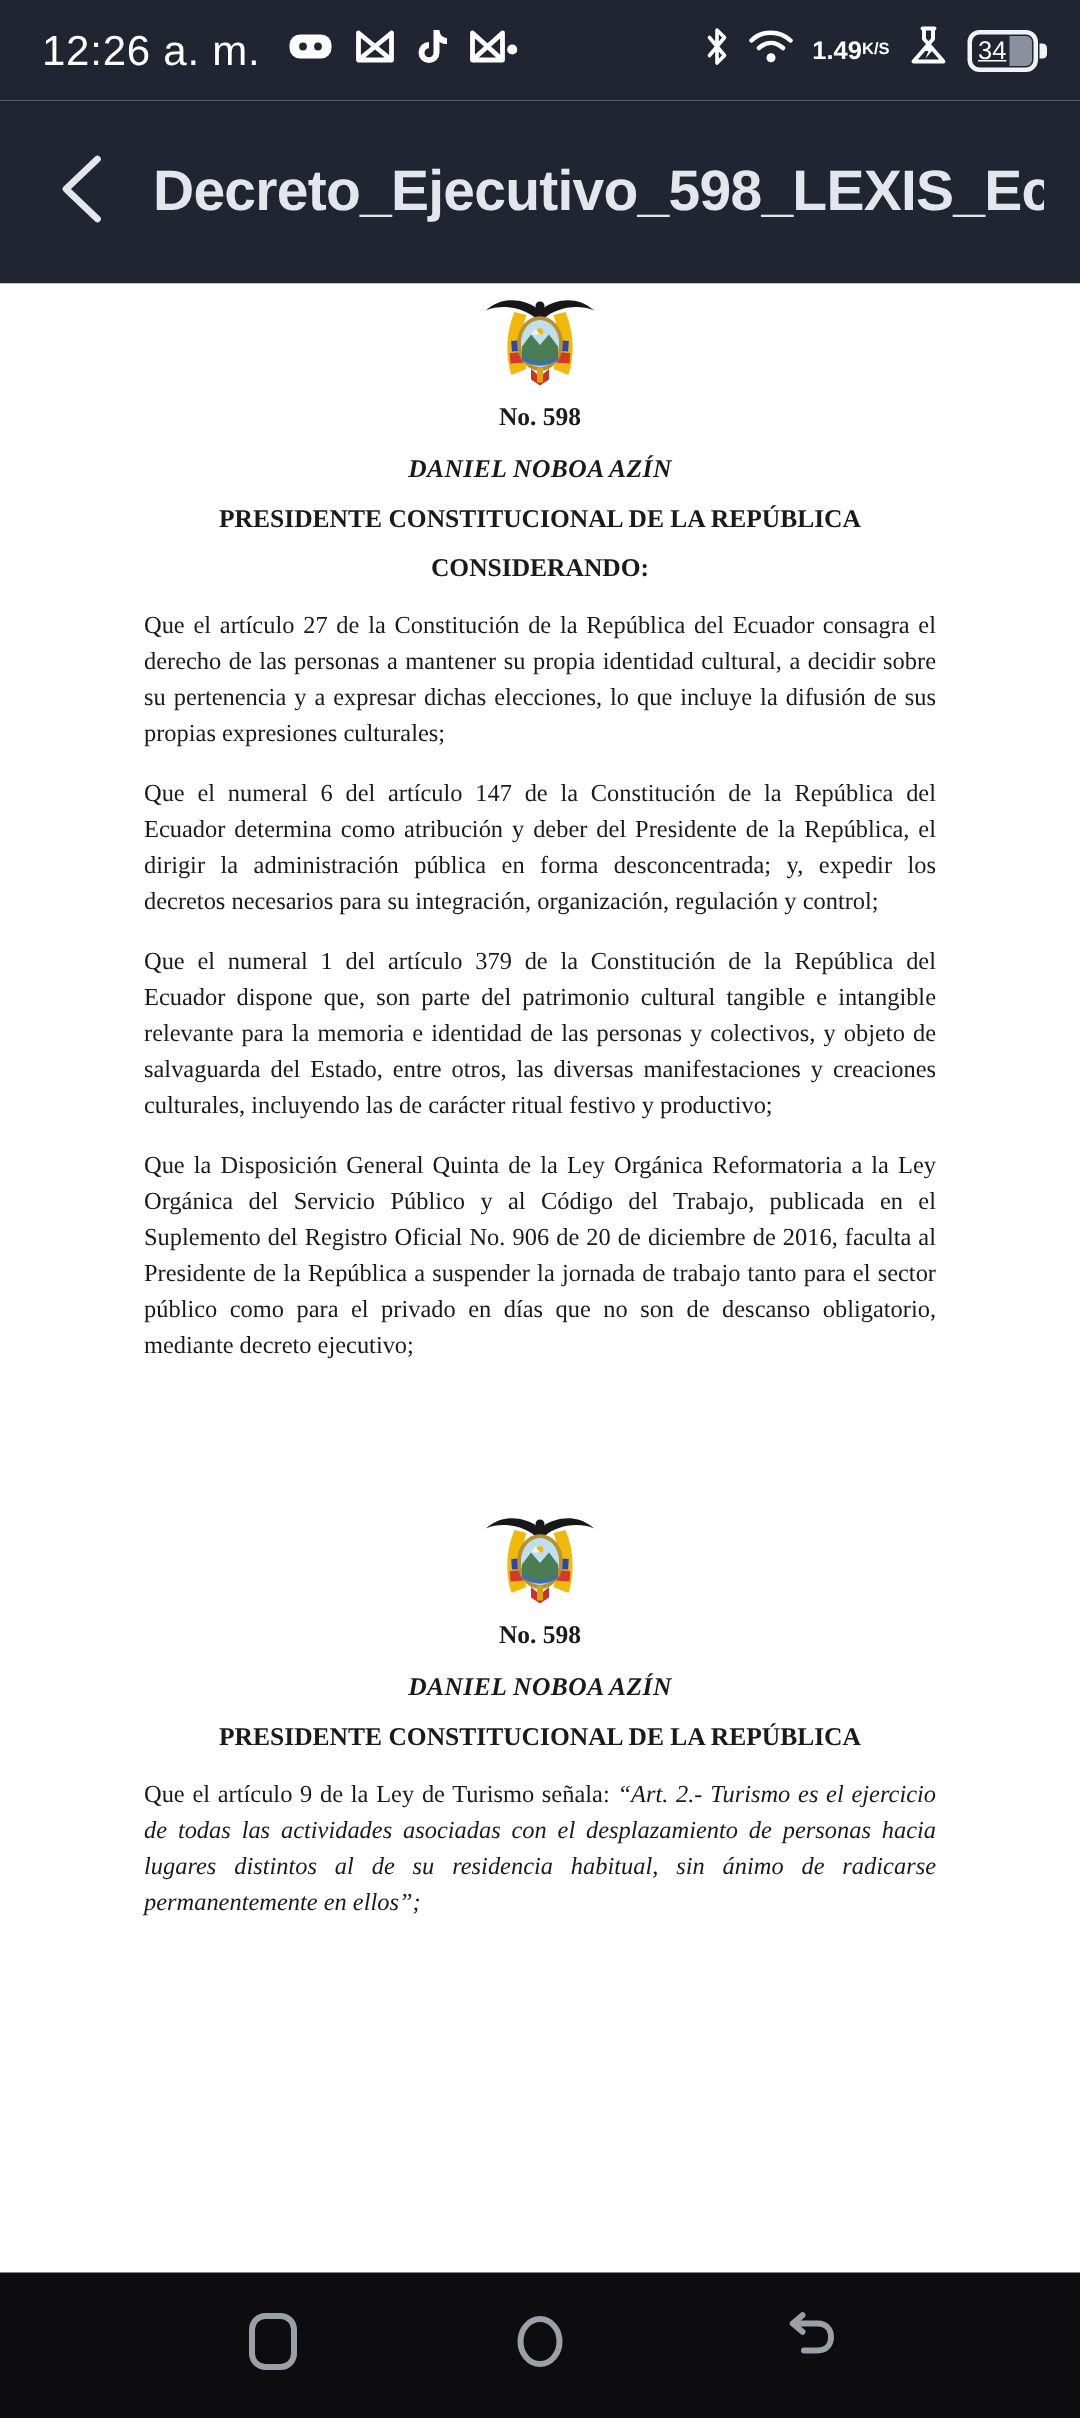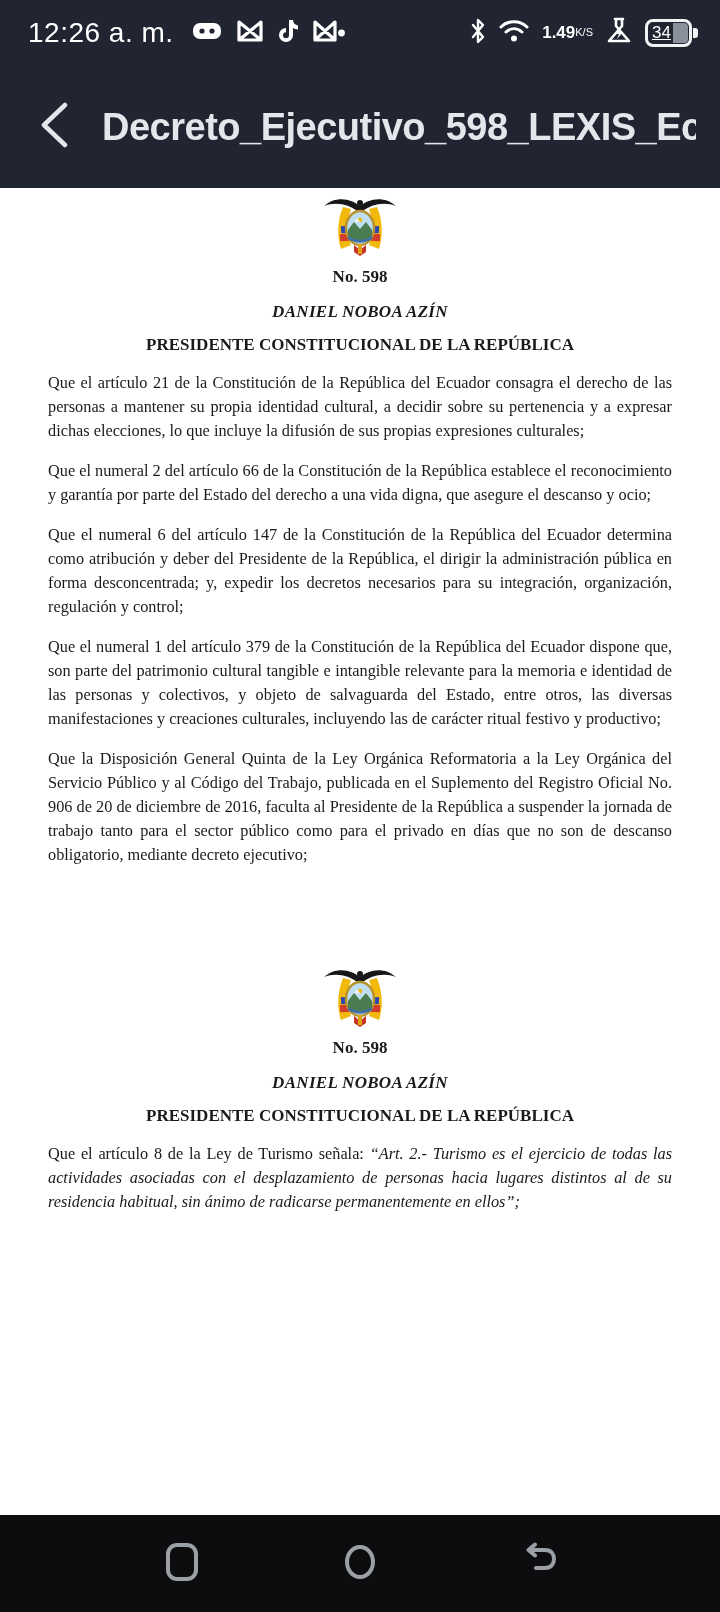--- a/index.html
+++ b/index.html
@@ -6,34 +6,34 @@
   html,body { width:720px; height:1612px; overflow:hidden; }
   body { display:flex; flex-direction:column; background:#ffffff; font-family:"Liberation Sans",sans-serif; }
 
   
   .status-bar { flex:0 0 62px; background:#202531; color:#fff; display:flex; align-items:center; padding:17px 28px; }
   .sb-time { font-size:28px; letter-spacing:.5px; white-space:nowrap; }
   .sb-notifs { display:flex; align-items:center; gap:15px; margin-left:18px; }
   .sb-right { margin-left:auto; display:flex; align-items:center; gap:13px; }
   .speed { display:flex; align-items:center; line-height:1.05; }
   .speed .v { font-size:17px; font-weight:700; }
-  .speed .u { font-size:11px; font-weight:400; }
+  .speed .u { font-size:11px; font-weight:700; }
   .battery { position:relative; width:47px; height:28px; border:3px solid #f2f3f5; border-radius:8px; display:flex; align-items:center;text-decoration:underline; }
   .battery .fill { position:absolute; right:1px; top:1px; bottom:1px; width:15px; background:#8b919c; border-radius:0 4px 4px 0; }
   .battery .pct { position:relative; z-index:1; font-size:17px; padding-left:4px; color:#fff; }
   .battery::after { content:""; position:absolute; right:-9px; top:6px; width:5px; height:10px; background:#f2f3f5; border-radius:0 3px 3px 0; }
 
   
   .app-header { flex:0 0 122px; background:#202531; display:flex; align-items:center; padding:0 24px 0 30px; gap:24px; }
   .back-btn { width:48px; height:48px; display:flex; align-items:center; justify-content:center; flex:0 0 auto; }
   .header-title { color:#e3e6ea; font-size:38px; font-weight:700; white-space:nowrap; overflow:hidden; letter-spacing:-.5px; }
 
   
   .doc { flex:1 1 auto; background:#ffffff; overflow:hidden; color:#1a1a1a; font-family:"Liberation Serif",serif; }
-  .page { padding:0 48px; }
+  .page { padding:0 96px; }
   .seal { display:block; margin:6px auto 0; }
   .c { text-align:center; font-weight:700; font-size:17px; }
   .decree-no { margin-top:9px; }
   .author { margin-top:15px; letter-spacing:.3px;font-style:italic; }
   .author-title { margin-top:13px; }
   .section-heading { margin-top:13px; }
   .doc p { font-size:16.3px; line-height:24px; text-align:justify; margin-top:16px; }
   .quote { font-style:italic; }
   .page-break { height:92px; }
 
@@ -130,22 +130,22 @@
       <circle cx="42" cy="26" r="2.2" fill="#f0b90b"></circle>
       <path d="M30 36 L36 28 L42 35 L48 28 L54 36 L54 42 C50 48 34 48 30 42 Z" fill="#4a7d52"></path>
       <path d="M36 28 L39 24 L42 28 Z" fill="#eef3f5"></path>
       <path d="M30 42 C38 47 46 47 54 42 L54 45 C46 50 38 50 30 45 Z" fill="#3f6ea8"></path>
       <path d="M36 51 L42 56 L48 51 L48 58 L42 62 L36 58 Z" fill="#c8332a"></path>
       <path d="M40 50 L44 50 L44 60 L40 60 Z" fill="#e0a410"></path>
     </svg>
     <div class="c decree-no">No. 598</div>
     <div class="c author">DANIEL NOBOA AZÍN</div>
     <div class="c author-title">PRESIDENTE CONSTITUCIONAL DE LA REPÚBLICA</div>
-    <p>Que el artículo 21 de la Constitución de la República del Ecuador consagra el derecho de las personas a mantener su propia identidad cultural, a decidir sobre su pertenencia y a expresar dichas elecciones, lo que incluye la difusión de sus propias expresiones culturales;</p>
-    <p>Que el numeral 2 del artículo 66 de la Constitución de la República establece el reconocimiento y garantía por parte del Estado del derecho a una vida digna, que asegure el descanso y ocio;</p>
+    <div class="c section-heading">CONSIDERANDO:</div>
+    <p>Que el artículo 27 de la Constitución de la República del Ecuador consagra el derecho de las personas a mantener su propia identidad cultural, a decidir sobre su pertenencia y a expresar dichas elecciones, lo que incluye la difusión de sus propias expresiones culturales;</p>
     <p>Que el numeral 6 del artículo 147 de la Constitución de la República del Ecuador determina como atribución y deber del Presidente de la República, el dirigir la administración pública en forma desconcentrada; y, expedir los decretos necesarios para su integración, organización, regulación y control;</p>
     <p>Que el numeral 1 del artículo 379 de la Constitución de la República del Ecuador dispone que, son parte del patrimonio cultural tangible e intangible relevante para la memoria e identidad de las personas y colectivos, y objeto de salvaguarda del Estado, entre otros, las diversas manifestaciones y creaciones culturales, incluyendo las de carácter ritual festivo y productivo;</p>
     <p>Que la Disposición General Quinta de la Ley Orgánica Reformatoria a la Ley Orgánica del Servicio Público y al Código del Trabajo, publicada en el Suplemento del Registro Oficial No. 906 de 20 de diciembre de 2016, faculta al Presidente de la República a suspender la jornada de trabajo tanto para el sector público como para el privado en días que no son de descanso obligatorio, mediante decreto ejecutivo;</p>
   </div>
 
   <div class="page-break"></div>
 
   <div class="page">
     <svg class="seal" width="84" height="64" viewBox="0 0 84 64">
       <path d="M6 12 C18 1 34 5 42 12 C50 5 66 1 78 12 C66 7 52 11 45 17 L42 20 L39 17 C32 11 18 7 6 12 Z" fill="#17171a"></path>
@@ -160,21 +160,21 @@
       <circle cx="42" cy="26" r="2.2" fill="#f0b90b"></circle>
       <path d="M30 36 L36 28 L42 35 L48 28 L54 36 L54 42 C50 48 34 48 30 42 Z" fill="#4a7d52"></path>
       <path d="M36 28 L39 24 L42 28 Z" fill="#eef3f5"></path>
       <path d="M30 42 C38 47 46 47 54 42 L54 45 C46 50 38 50 30 45 Z" fill="#3f6ea8"></path>
       <path d="M36 51 L42 56 L48 51 L48 58 L42 62 L36 58 Z" fill="#c8332a"></path>
       <path d="M40 50 L44 50 L44 60 L40 60 Z" fill="#e0a410"></path>
     </svg>
     <div class="c decree-no">No. 598</div>
     <div class="c author">DANIEL NOBOA AZÍN</div>
     <div class="c author-title">PRESIDENTE CONSTITUCIONAL DE LA REPÚBLICA</div>
-    <p><span>Que el artículo 8 de la Ley de Turismo señala: </span><span class="quote">“Art. 2.- Turismo es el ejercicio de todas las actividades asociadas con el desplazamiento de personas hacia lugares distintos al de su residencia habitual, sin ánimo de radicarse permanentemente en ellos”;</span></p>
+    <p><span>Que el artículo 9 de la Ley de Turismo señala: </span><span class="quote">“Art. 2.- Turismo es el ejercicio de todas las actividades asociadas con el desplazamiento de personas hacia lugares distintos al de su residencia habitual, sin ánimo de radicarse permanentemente en ellos”;</span></p>
 
   </div>
 </div>
 
 <div class="nav-bar">
   <span class="nav-btn">
     <span>
       <svg width="34" height="40" viewBox="0 0 34 40">
           <rect x="3" y="3" width="28" height="34" rx="9" fill="none" stroke="#9aa0a6" stroke-width="4"></rect>
         </svg>

